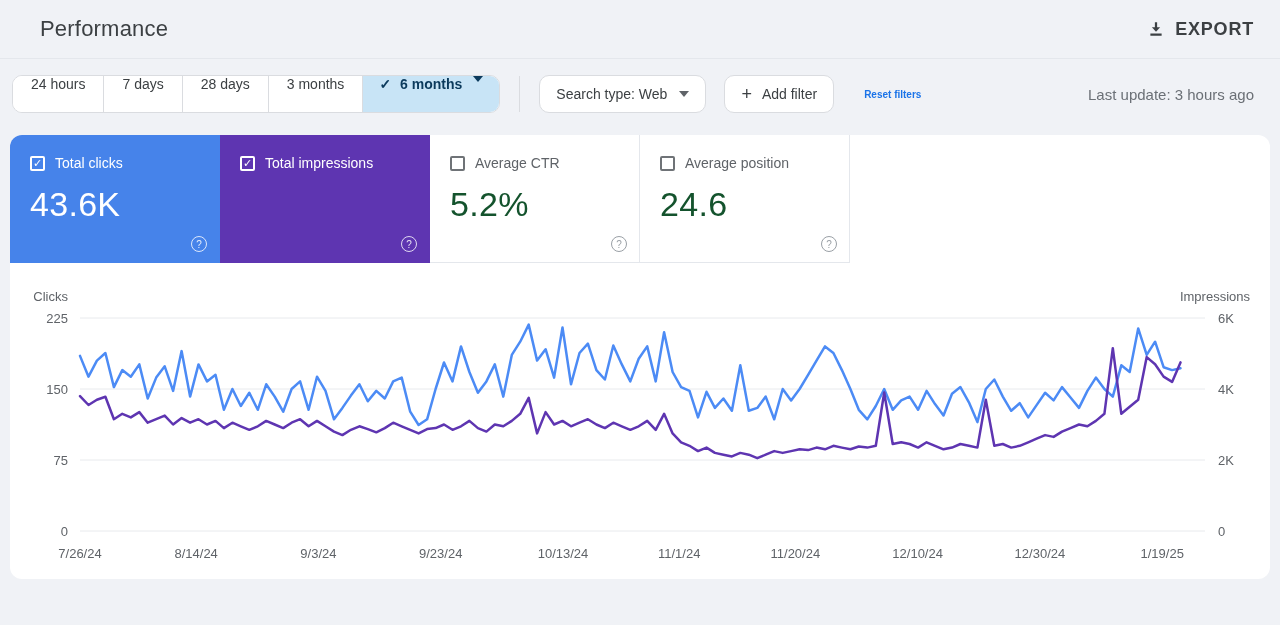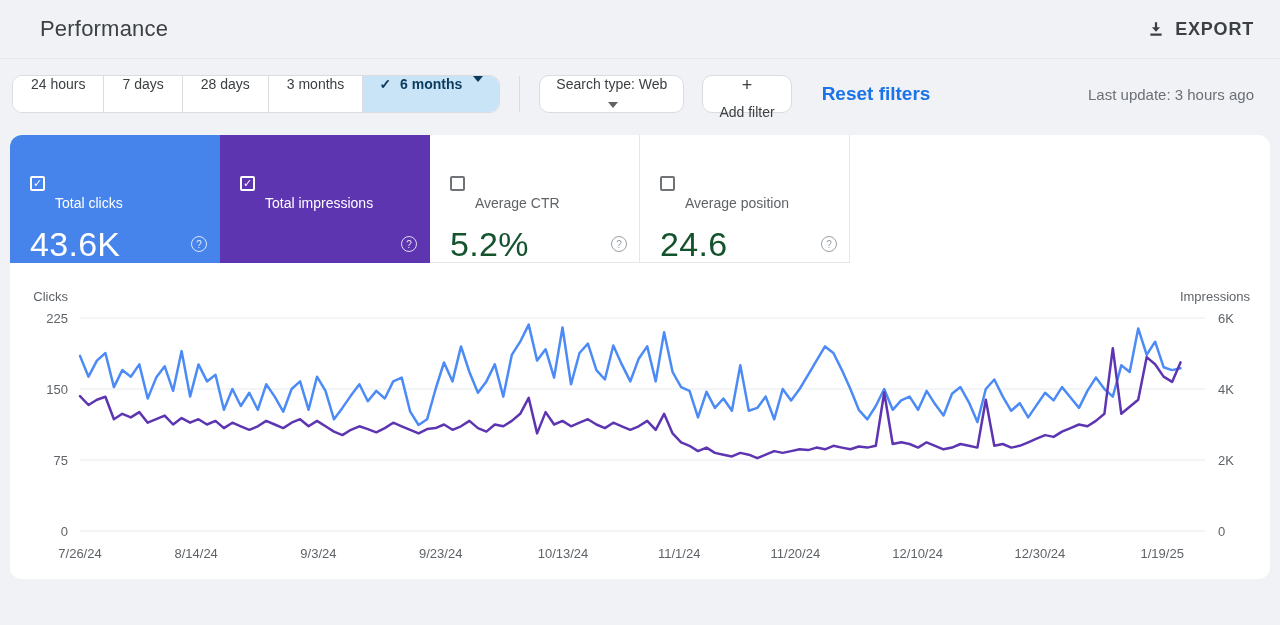--- a/index.html
+++ b/index.html
@@ -48,26 +48,25 @@
     width:0; height:0; border-left:5px solid transparent; border-right:5px solid transparent;
     border-top:6px solid #0b3a5c; display:inline-block; margin-left:2px;
   }
   .caret.gray { border-top-color:#5f6368; }
   .v-sep { width:1px; height:36px; background:#dadce0; margin:0 19px; }
   .pill-btn {
     display:flex; align-items:center; gap:10px;
     background:#fff; border:1px solid #dadce0; border-radius:10px;
     height:38px; padding:0 16px; font-size:14px; color:#3c4043; cursor:pointer;
     font-family:"Liberation Sans", sans-serif;
-    flex-direction:column;
   }
   .pill-btn + .pill-btn { margin-left:18px; }
   .plus-glyph { font-size:18px; font-weight:400; color:#3c4043; line-height:1; }
   .reset-link {
-    margin-left:30px; font-size:19px; font-weight:700; color:#1a73e8;
+    margin-left:30px; font-size:10px; font-weight:700; color:#1a73e8;
     background:none; border:none; cursor:pointer;
     font-family:"Liberation Sans", sans-serif;
   }
   .last-update { margin-left:auto; font-size:15px; color:#6b7076; }
 
   
   .panel {
     margin:6px 10px 0 10px; background:#fff; border-radius:12px;
     height:444px; position:relative;
   }
@@ -81,21 +80,21 @@
   .metric-card.first { border-top-left-radius:12px; }
   .metric-card.blue  { background:#4683ea; border-color:#4683ea; }
   .metric-card.purple{ background:#5e35b1; border-color:#5e35b1; }
   .card-top { display:flex; align-items:center; gap:10px; }
   .cbox {
     width:15px; height:15px; border:2px solid #6f7377; border-radius:2px;
     display:flex; align-items:center; justify-content:center;
     font-size:11px; line-height:1; color:#fff; flex:0 0 auto;
   }
   .metric-card.blue .cbox, .metric-card.purple .cbox { border-color:#fff; }
-  .card-label { font-size:14px; color:#5f6368;margin-top:40px; }
+  .card-label { font-size:14px; color:#5f6368; }
   .metric-card.blue .card-label, .metric-card.purple .card-label { color:#fff; }
   .card-value { font-size:34px; font-weight:400; color:#14532d; margin-top:14px; letter-spacing:.3px; }
   .metric-card.blue .card-value, .metric-card.purple .card-value { color:#fff; }
   .help-icon {
     position:absolute; right:12px; bottom:10px;
     width:16px; height:16px; border-radius:50%;
     border:1.5px solid #9aa0a6; color:#9aa0a6;
     font-size:10px; display:flex; align-items:center; justify-content:center;
   }
   .metric-card.blue .help-icon, .metric-card.purple .help-icon {

